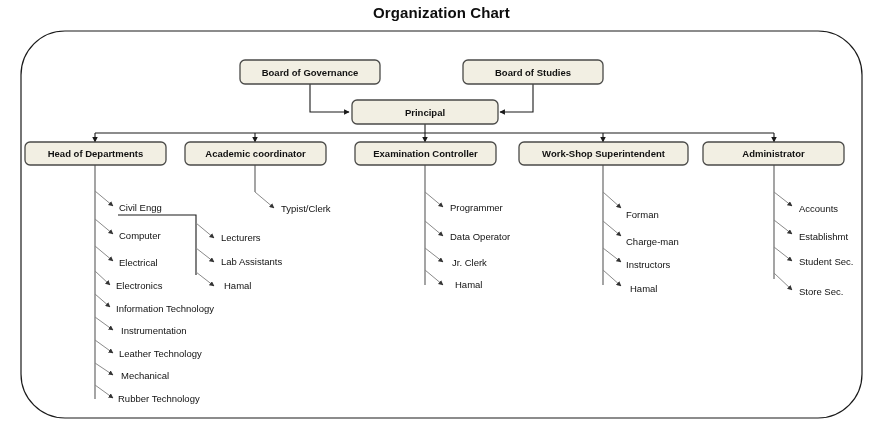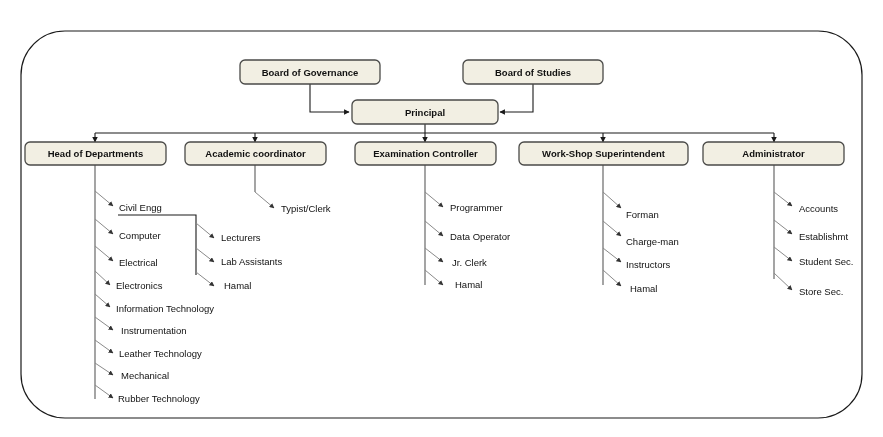--- a/index.html
+++ b/index.html
@@ -75,20 +75,21 @@
     fill: none;
     stroke: #1a1a1a;
     stroke-width: 1.2;
   }
 </style>
 </head>
 <body>
 
 <div id="page">
 
+  <div id="chart-title">Organization Chart</div>
 
   <svg id="org-svg" width="883" height="437">
     <defs>
       <marker id="arr" viewBox="0 0 10 10" refX="9" refY="5" markerWidth="5" markerHeight="5" orient="auto-start-reverse">
         <path d="M 0 0 L 10 5 L 0 10 z" fill="#1a1a1a"></path>
       </marker>
       <marker id="arrg" viewBox="0 0 10 10" refX="9" refY="5" markerWidth="5" markerHeight="5" orient="auto-start-reverse">
         <path d="M 0 0 L 10 5 L 0 10 z" fill="#333333"></path>
       </marker>
     </defs>

